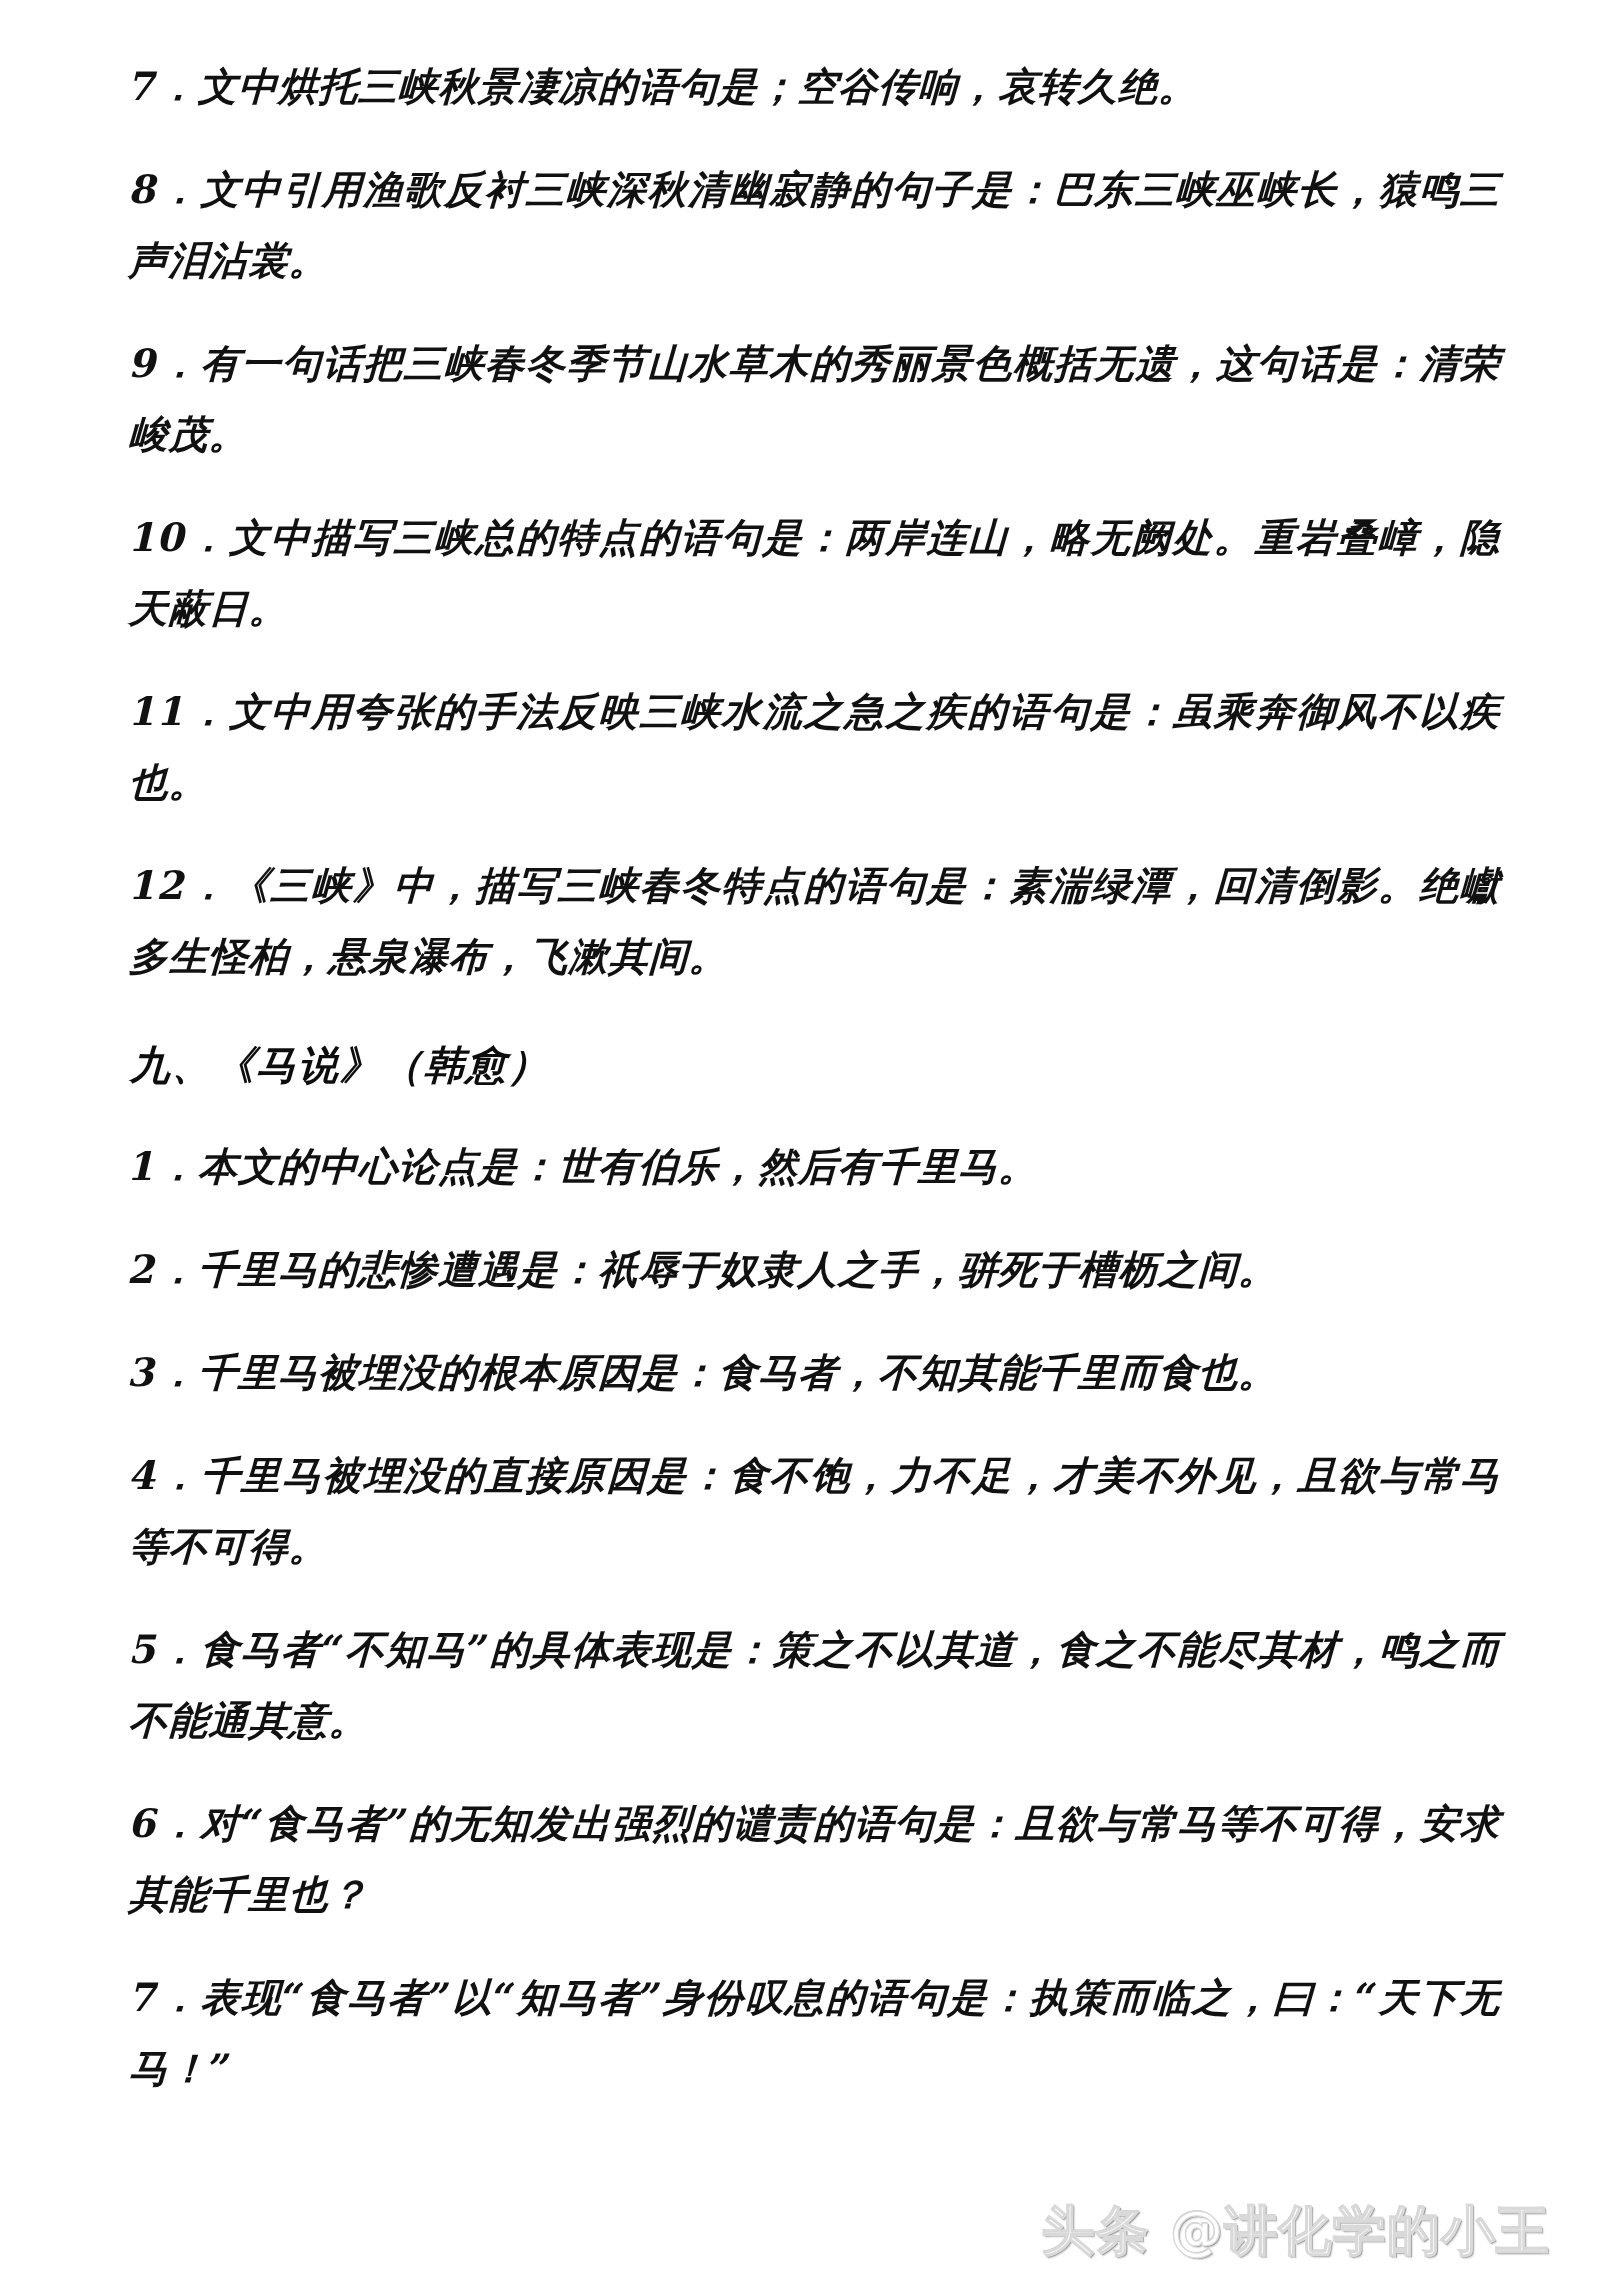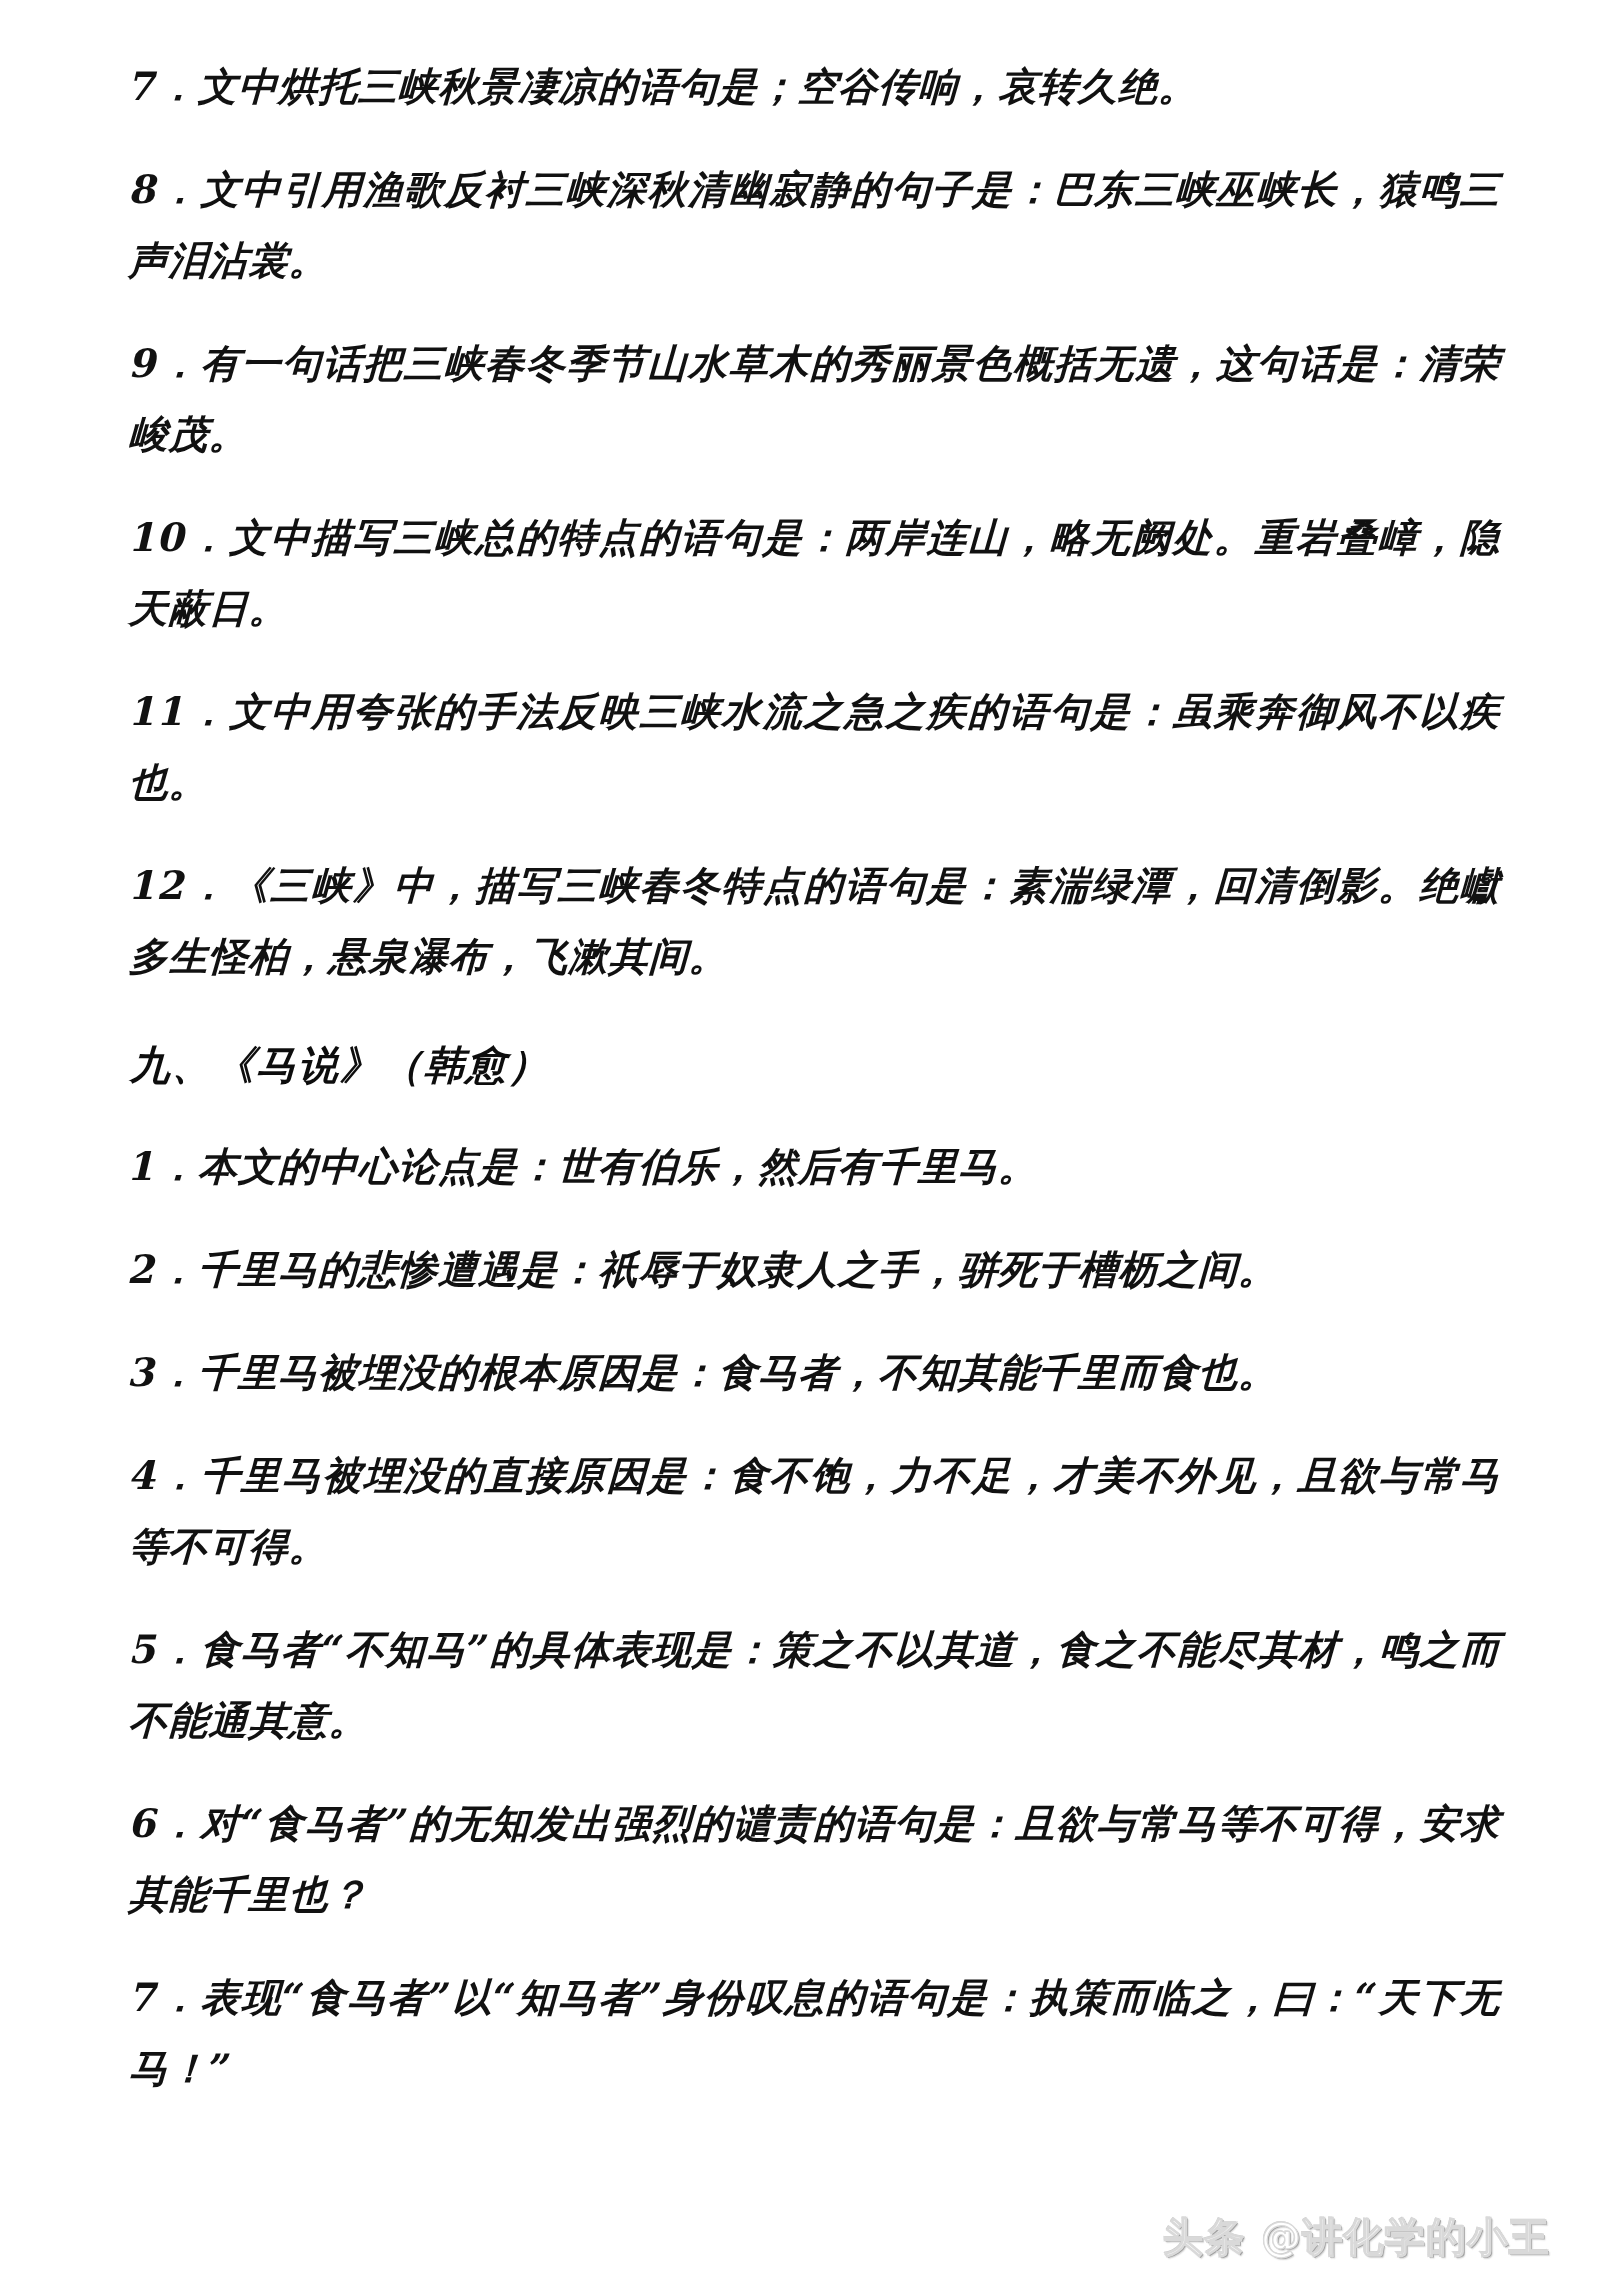--- a/index.html
+++ b/index.html
@@ -55,21 +55,21 @@
     transform: skewX(-2deg);
     transform-origin: left center;
   }
 
   
   .watermark {
     position: absolute;
     right: 73px;
     bottom: 38px;
     font-family: "DejaVu Sans", "Liberation Sans", sans-serif;
-    font-size: 40px;
+    font-size: 53px;
     line-height: 1;
     letter-spacing: 1.3px;
     color: #ffffff;
     -webkit-text-stroke: 1.3px #d8d8d8;
     text-shadow:
        1.3px 1.3px 0 #9a9a9a,
       -0.7px -0.7px 0 #c9c9c9,
        2px 2px 1.3px rgba(120,120,120,0.35);
     font-weight: 700;
     white-space: nowrap;

